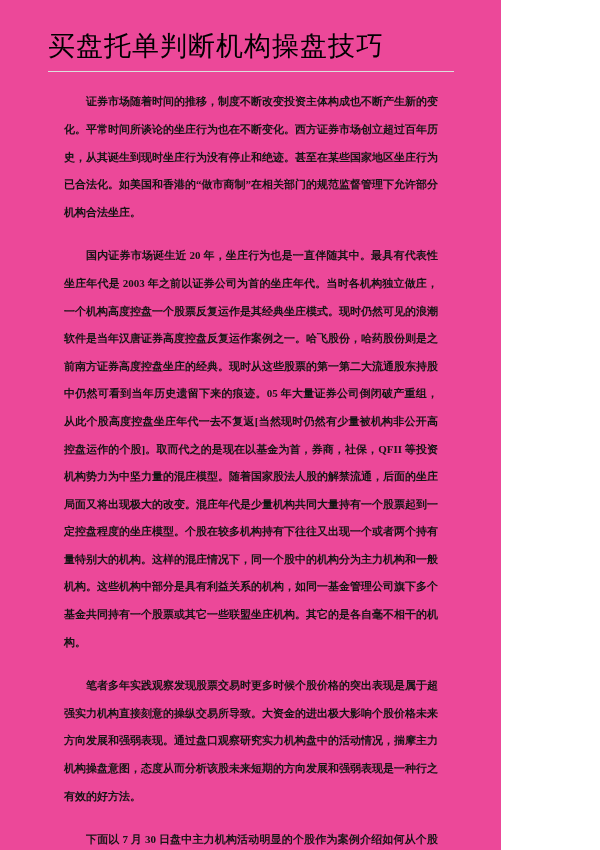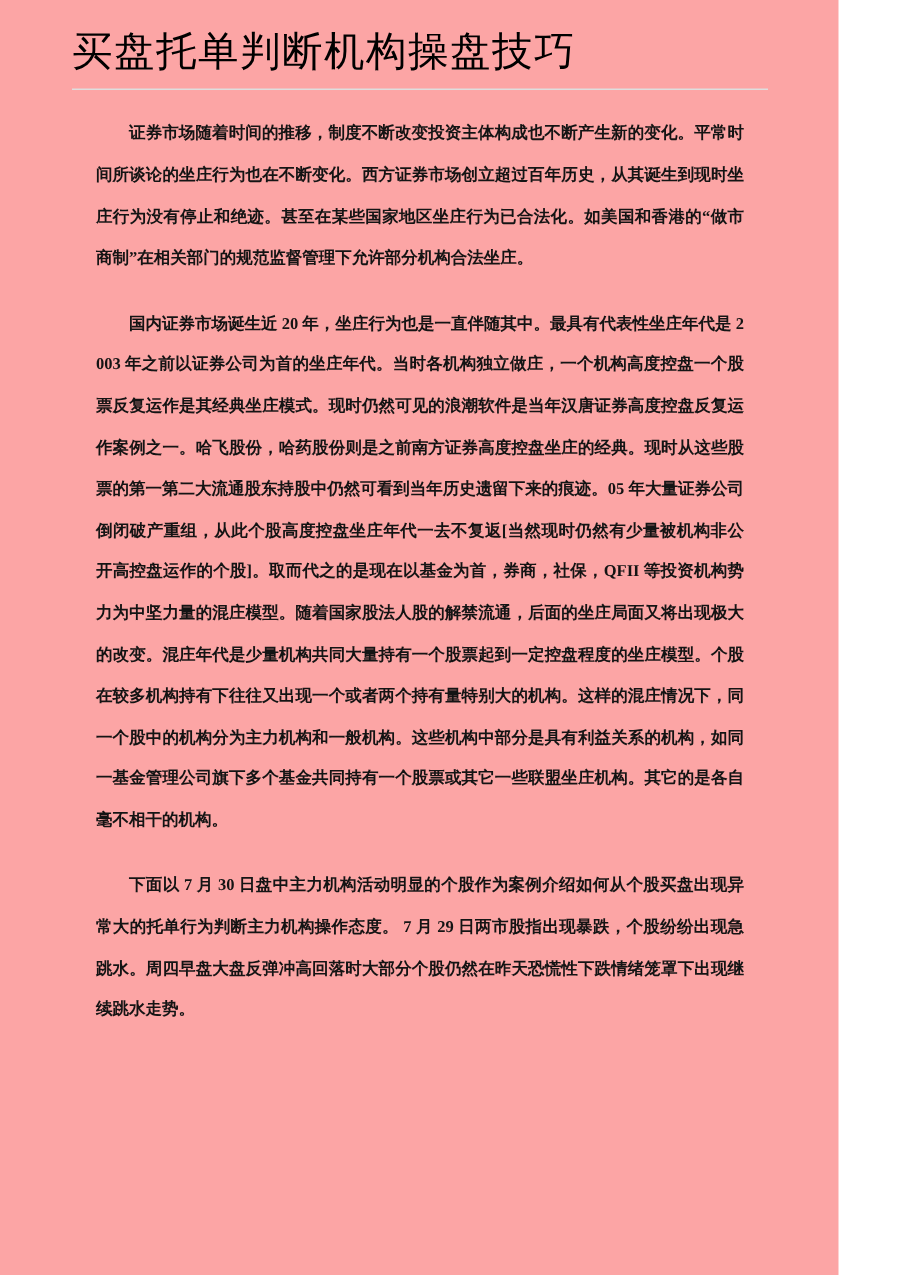--- a/index.html
+++ b/index.html
@@ -3,25 +3,25 @@
 <meta charset="utf-8">
 <style>
   * { box-sizing: border-box; }
   html, body {
     margin: 0;
     padding: 0;
     background: #ffffff;
   }
   .page {
     position: relative;
-    width: 559px;
+    width: 501px;
     height: 850px;
-    background: #fca5a5;
+    background: #ec4899;
     overflow: hidden;
-    padding: 12px 47px 0 48px;
+    padding: 24px 47px 0 48px;
     font-family: "Liberation Serif", "DejaVu Serif", serif;
     color: #111111;
   }
   .doc-title {
     margin: 0;
     padding: 6px 0 9px 0;
     font-size: 27px;
     font-weight: 400;
     letter-spacing: 1px;
     color: #000000;
@@ -47,15 +47,16 @@
 </style>
 </head>
 <body>
 
 <div class="page">
   <h1 class="doc-title">买盘托单判断机构操盘技巧</h1>
   <div class="title-divider"></div>
   <div class="doc-body">
     <p>证券市场随着时间的推移，制度不断改变投资主体构成也不断产生新的变化。平常时间所谈论的坐庄行为也在不断变化。西方证券市场创立超过百年历史，从其诞生到现时坐庄行为没有停止和绝迹。甚至在某些国家地区坐庄行为已合法化。如美国和香港的“做市商制”在相关部门的规范监督管理下允许部分机构合法坐庄。</p>
     <p>国内证券市场诞生近 20 年，坐庄行为也是一直伴随其中。最具有代表性坐庄年代是 2003 年之前以证券公司为首的坐庄年代。当时各机构独立做庄，一个机构高度控盘一个股票反复运作是其经典坐庄模式。现时仍然可见的浪潮软件是当年汉唐证券高度控盘反复运作案例之一。哈飞股份，哈药股份则是之前南方证券高度控盘坐庄的经典。现时从这些股票的第一第二大流通股东持股中仍然可看到当年历史遗留下来的痕迹。05 年大量证券公司倒闭破产重组，从此个股高度控盘坐庄年代一去不复返[当然现时仍然有少量被机构非公开高控盘运作的个股]。取而代之的是现在以基金为首，券商，社保，QFII 等投资机构势力为中坚力量的混庄模型。随着国家股法人股的解禁流通，后面的坐庄局面又将出现极大的改变。混庄年代是少量机构共同大量持有一个股票起到一定控盘程度的坐庄模型。个股在较多机构持有下往往又出现一个或者两个持有量特别大的机构。这样的混庄情况下，同一个股中的机构分为主力机构和一般机构。这些机构中部分是具有利益关系的机构，如同一基金管理公司旗下多个基金共同持有一个股票或其它一些联盟坐庄机构。其它的是各自毫不相干的机构。</p>
+    <p>笔者多年实践观察发现股票交易时更多时候个股价格的突出表现是属于超强实力机构直接刻意的操纵交易所导致。大资金的进出极大影响个股价格未来方向发展和强弱表现。通过盘口观察研究实力机构盘中的活动情况，揣摩主力机构操盘意图，态度从而分析该股未来短期的方向发展和强弱表现是一种行之有效的好方法。</p>
     <p>下面以 7 月 30 日盘中主力机构活动明显的个股作为案例介绍如何从个股买盘出现异常大的托单行为判断主力机构操作态度。 7 月 29 日两市股指出现暴跌，个股纷纷出现急跳水。周四早盘大盘反弹冲高回落时大部分个股仍然在昨天恐慌性下跌情绪笼罩下出现继续跳水走势。</p>
   </div>
 </div>
 
 </body></html>

